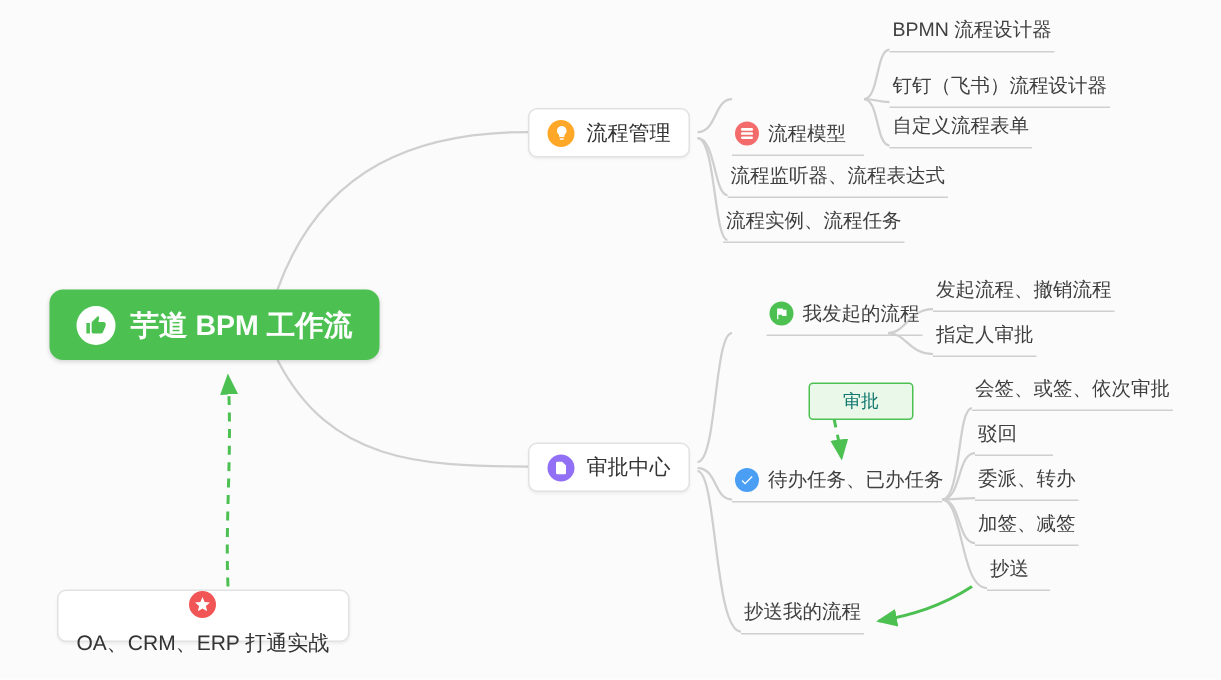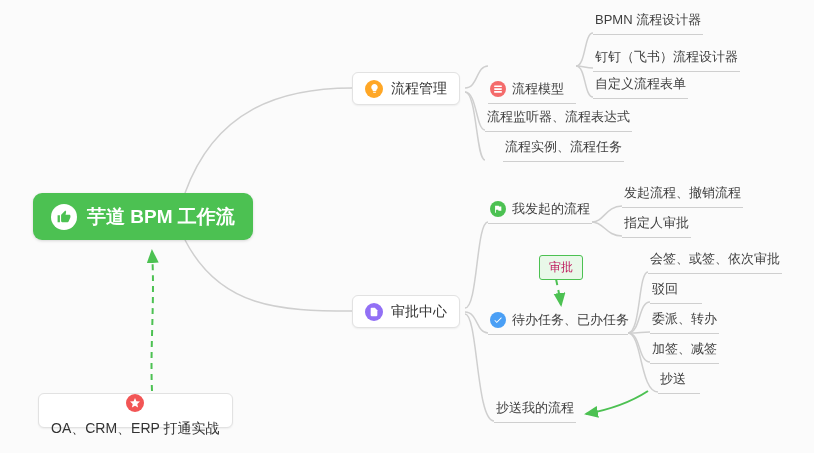--- a/index.html
+++ b/index.html
@@ -40,23 +40,23 @@
   .leaf{
     position:absolute;z-index:2;
     display:flex;align-items:center;gap:6px;
     font-size:13px;color:#3f3f3f;white-space:nowrap;
     padding:0 2px 5px 2px;
     border-bottom:1.5px solid var(--c-connector,#cfcfcf);
     cursor:default;
   }
   .tag{
     position:absolute;left:539px;top:255px;z-index:2;
-    padding:3px 9px;font-size:12px;border-radius:3px;
+    padding:3px 22px;font-size:12px;border-radius:3px;
     background:#e9f8e9;border:1px solid var(--c-accent,#4cc152);
-    color:#be185d;white-space:nowrap;cursor:default;
+    color:#0f766e;white-space:nowrap;cursor:default;
   }
   .ic-orange{background:var(--c-icon_orange,#ffa726);}
   .ic-red{background:var(--c-icon_red,#f46b6b);}
   .ic-purple{background:var(--c-icon_purple,#9270f5);}
   .ic-green{background:var(--c-accent,#4cc152);}
   .ic-blue{background:var(--c-icon_blue,#4a9ff5);}
   .ic-star{background:var(--c-icon_star_red,#f25555);}
 </style>
 </head>
 <body>
@@ -139,25 +139,25 @@
   <div class="leaf" style="left:593px;top:48px;">
     <span>钉钉（飞书）流程设计器</span>
   </div>
   <div class="leaf" style="left:593px;top:75px;">
     <span>自定义流程表单</span>
   </div>
 
   <div class="leaf" style="left:485px;top:108px;">
     <span>流程监听器、流程表达式</span>
   </div>
-  <div class="leaf" style="left:503px;top:138px;">
+  <div class="leaf" style="left:482px;top:138px;">
     <span>流程实例、流程任务</span>
   </div>
 
-  <div class="leaf" style="left:488px;top:200px;width:100px;">
+  <div class="leaf" style="left:511px;top:200px;width:100px;">
     <span class="icon-circle icon-sm ic-green">
       <svg viewBox="0 0 24 24" width="10" height="10">
           <path fill="#fff" d="M14.4 6L14 4H5v17h2v-7h5.6l.4 2h7V6z"></path>
         </svg>
     </span>
     <span>我发起的流程</span>
   </div>
   <div class="leaf" style="left:622px;top:184px;">
     <span>发起流程、撤销流程</span>
   </div>

